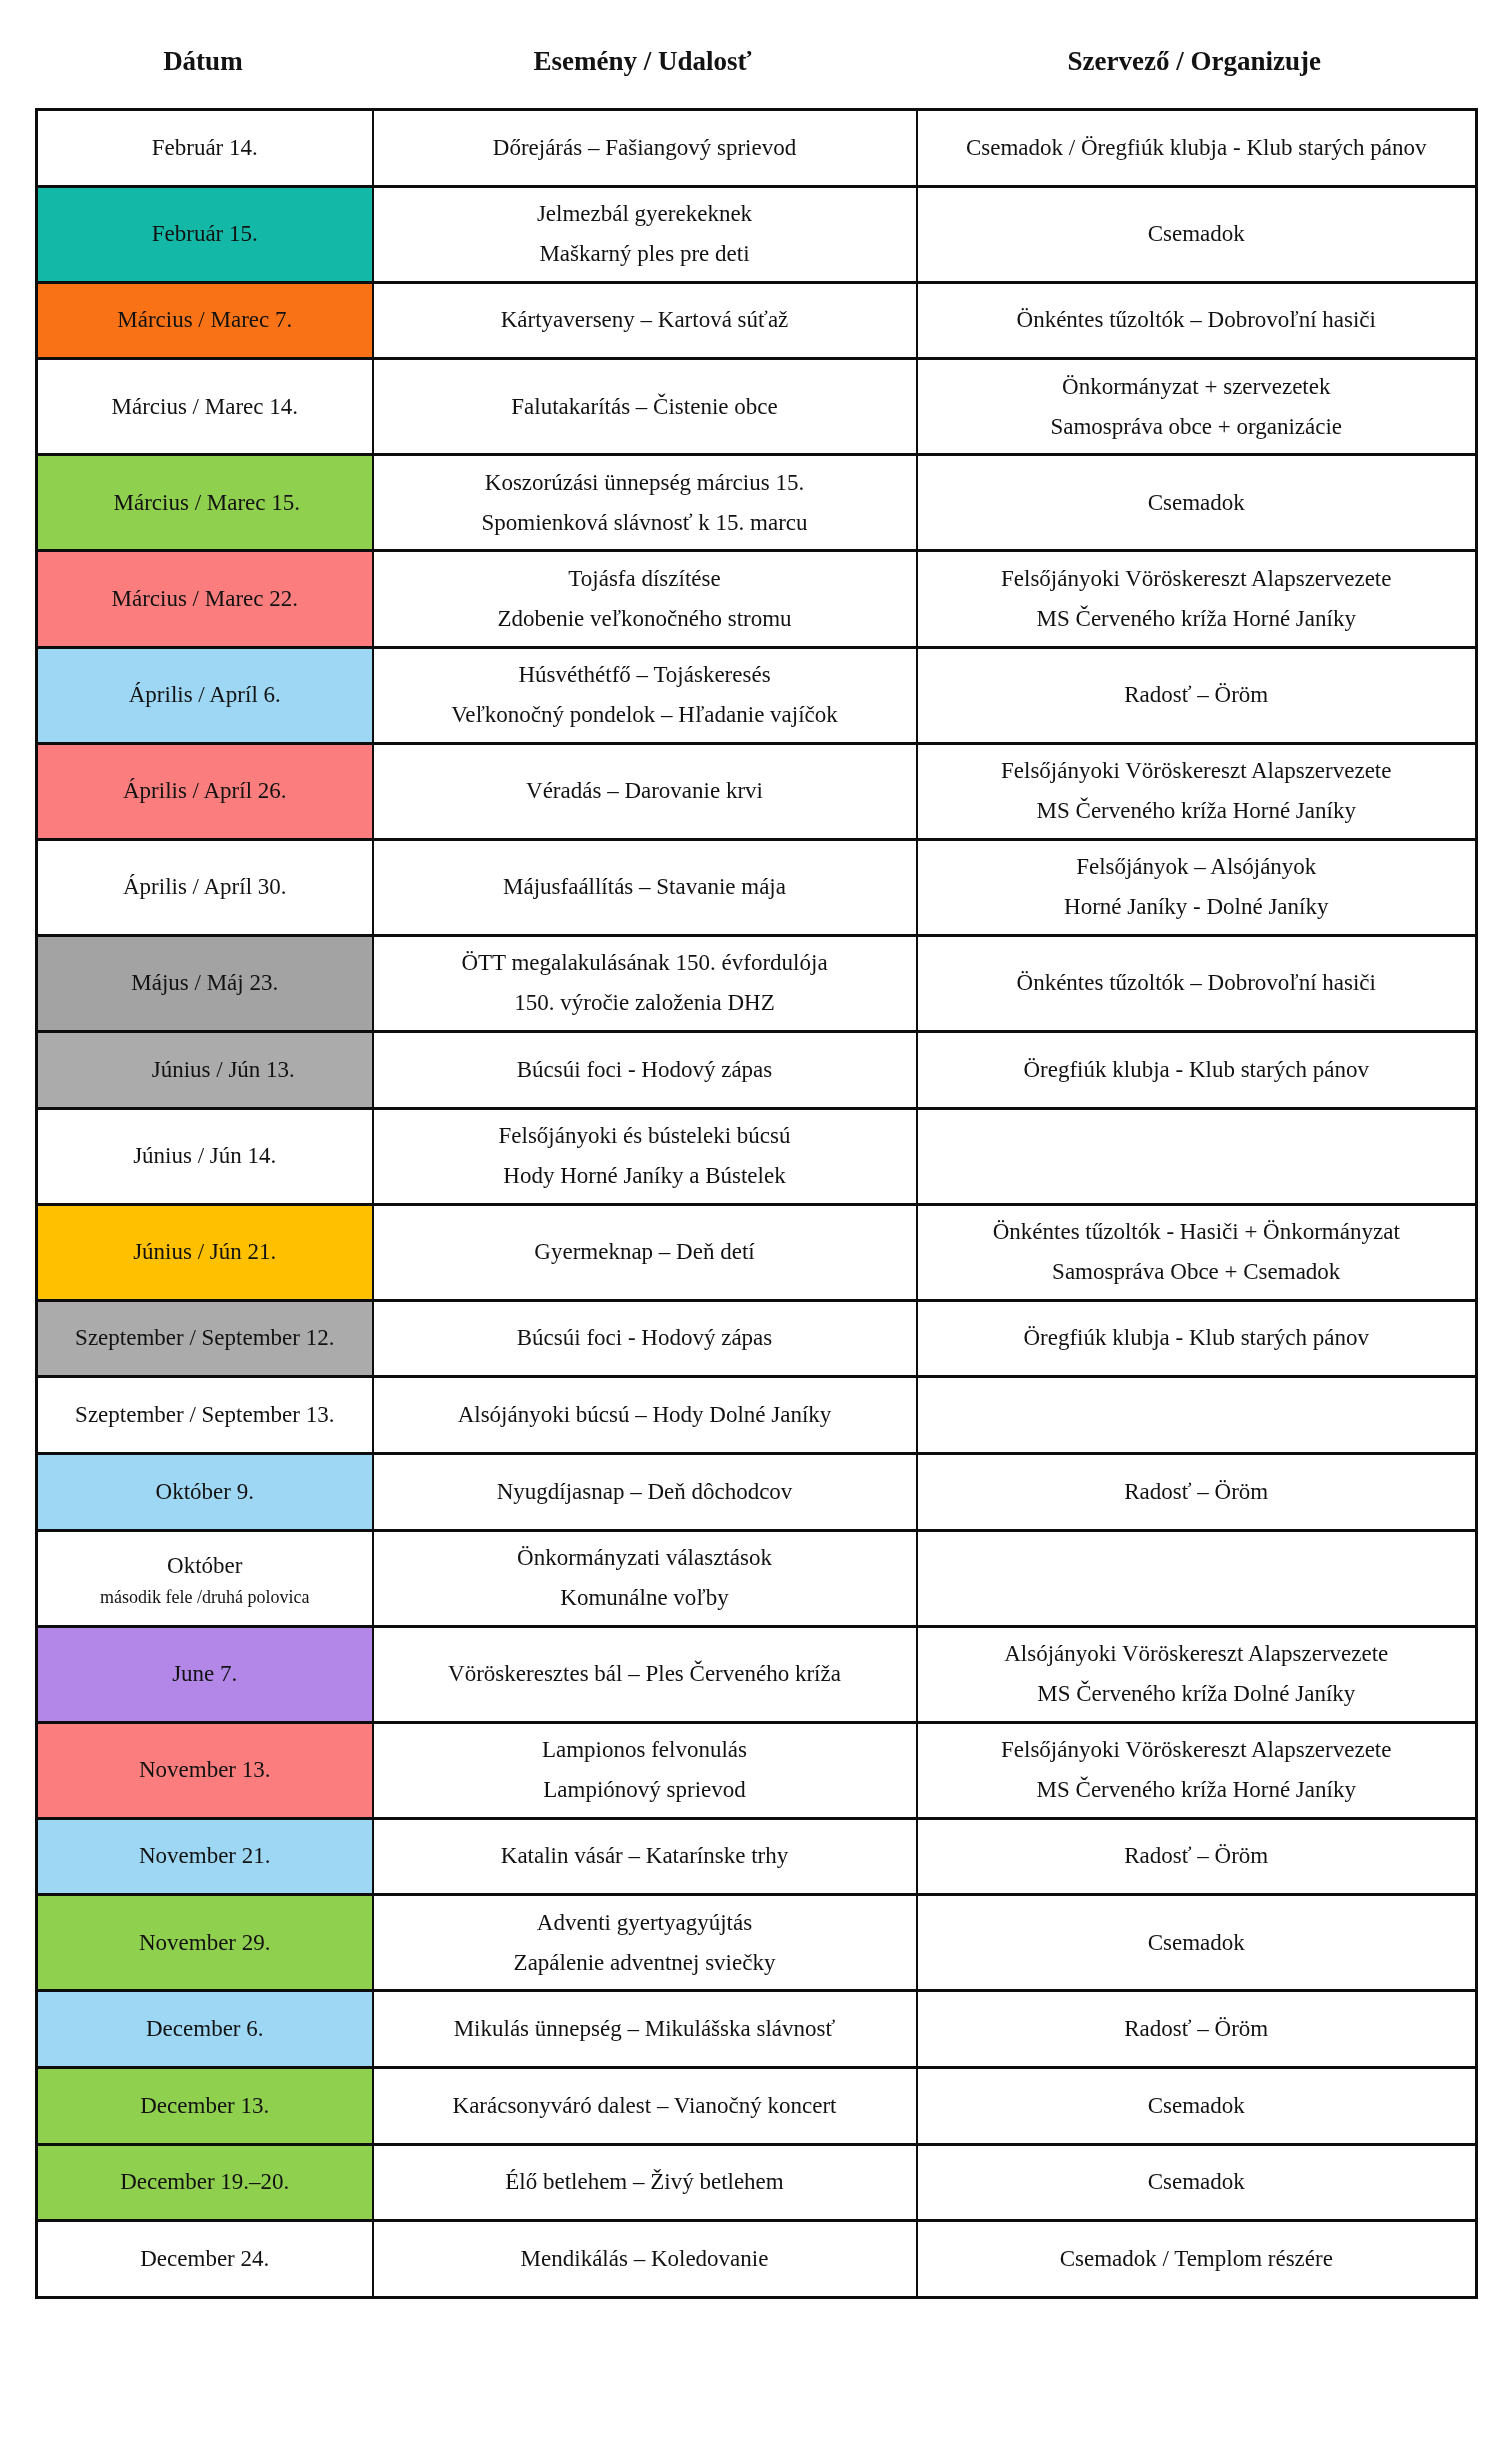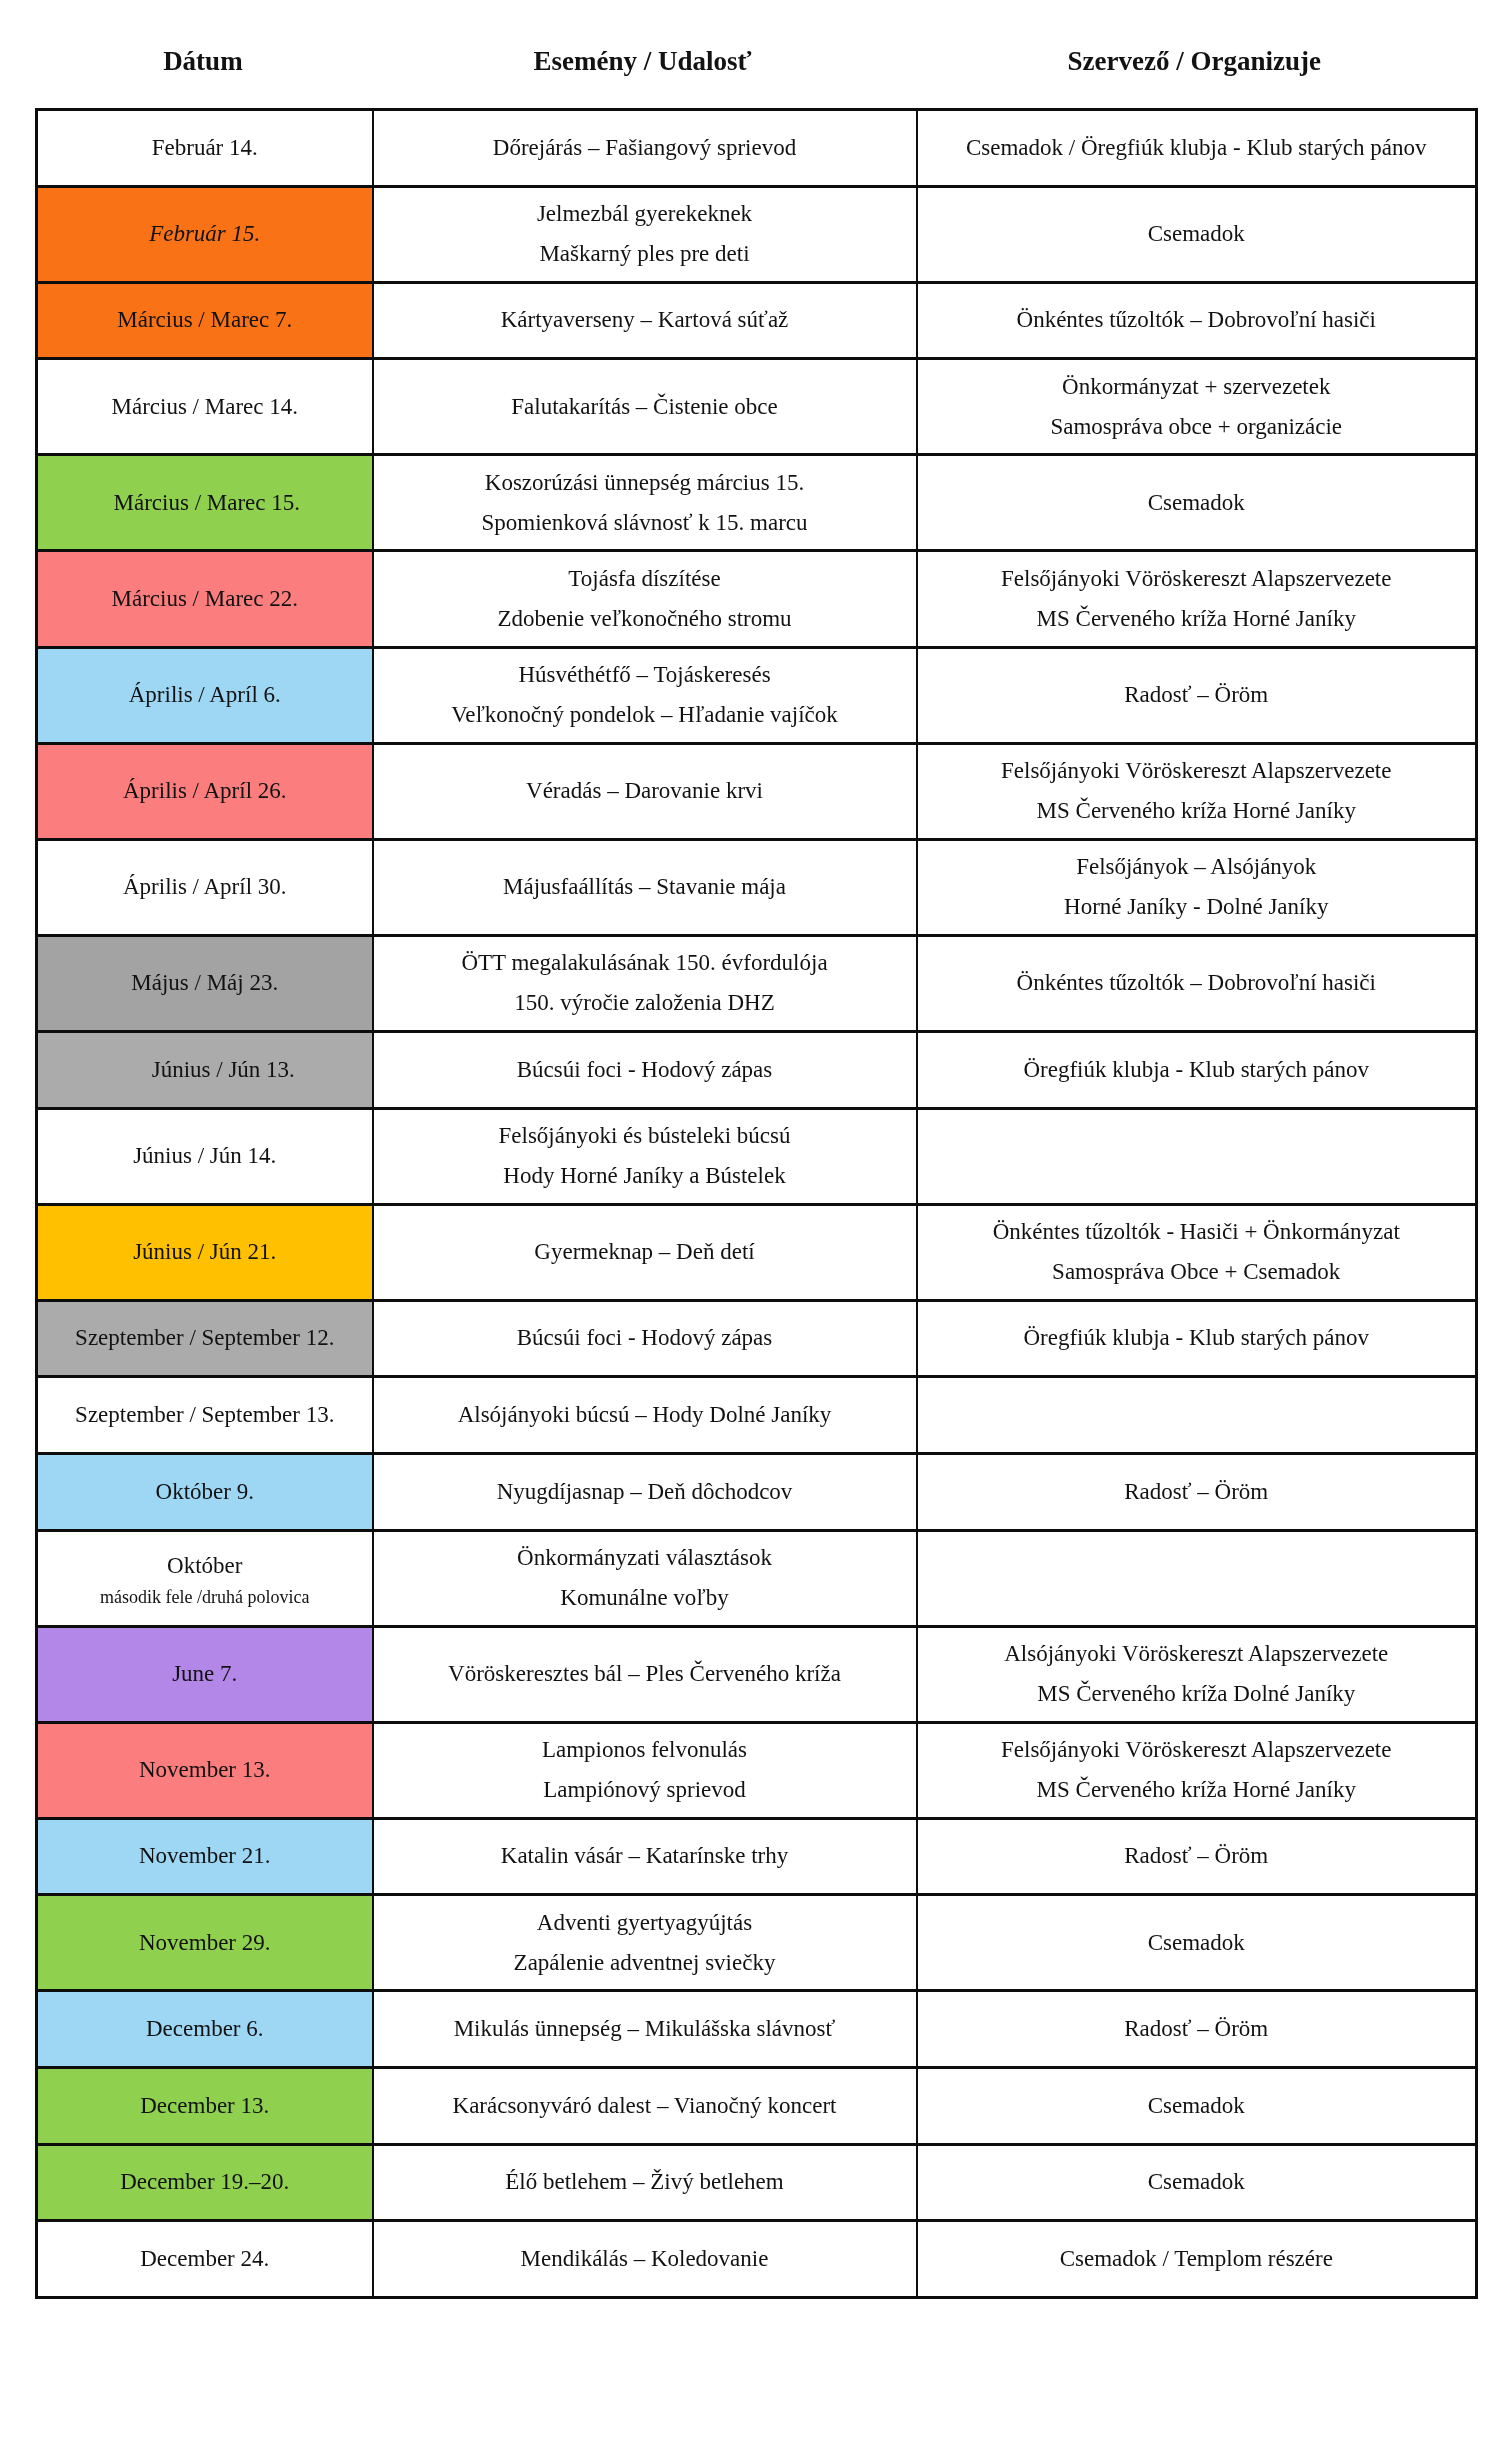--- a/index.html
+++ b/index.html
@@ -73,21 +73,21 @@
           <div>Február 14.</div>
         </td>
         <td>
           <div>Dőrejárás – Fašiangový sprievod</div>
         </td>
         <td>
           <div>Csemadok / Öregfiúk klubja - Klub starých pánov</div>
         </td>
       </tr>
       <tr>
-        <td style="background: #f97316; font-style: italic;">
+        <td style="background: #14b8a6;">
           <div>Február 15.</div>
         </td>
         <td>
           <div>Jelmezbál gyerekeknek</div>
           <div>Maškarný ples pre deti</div>
         </td>
         <td>
           <div>Csemadok</div>
         </td>
       </tr>

